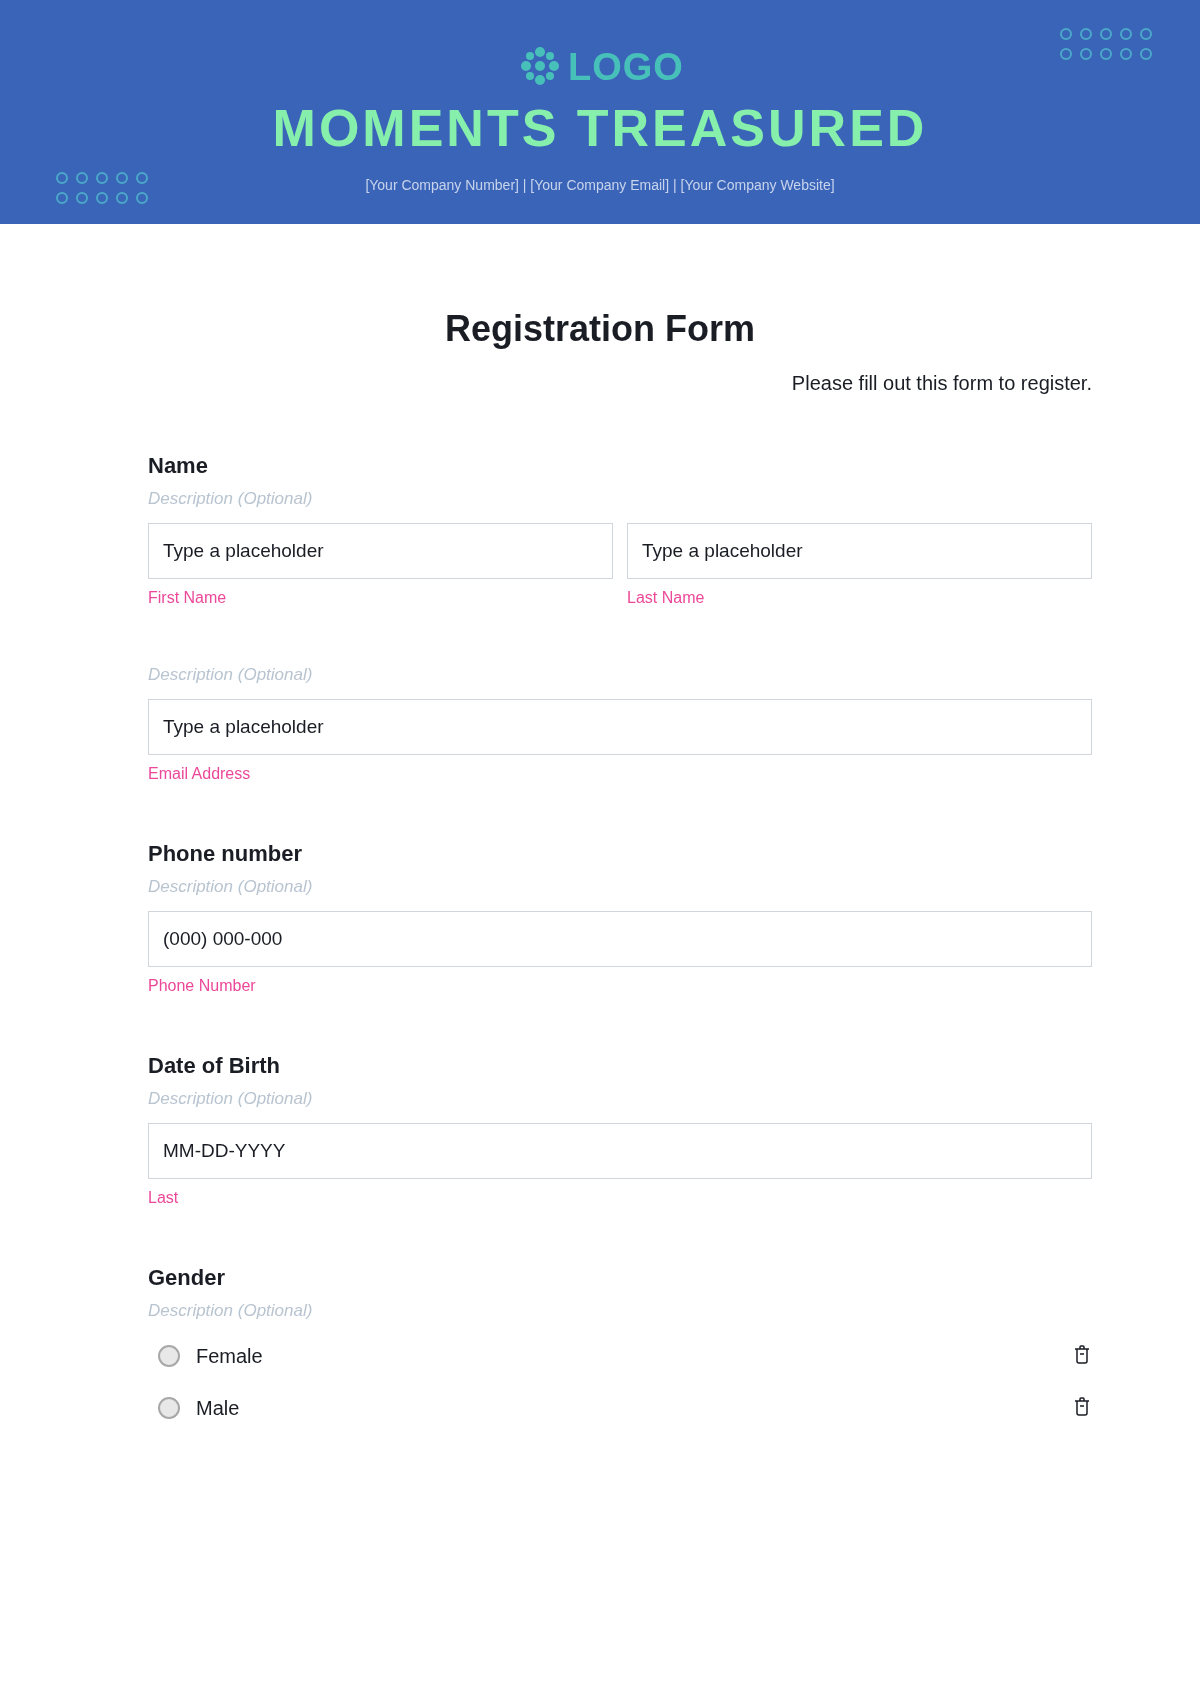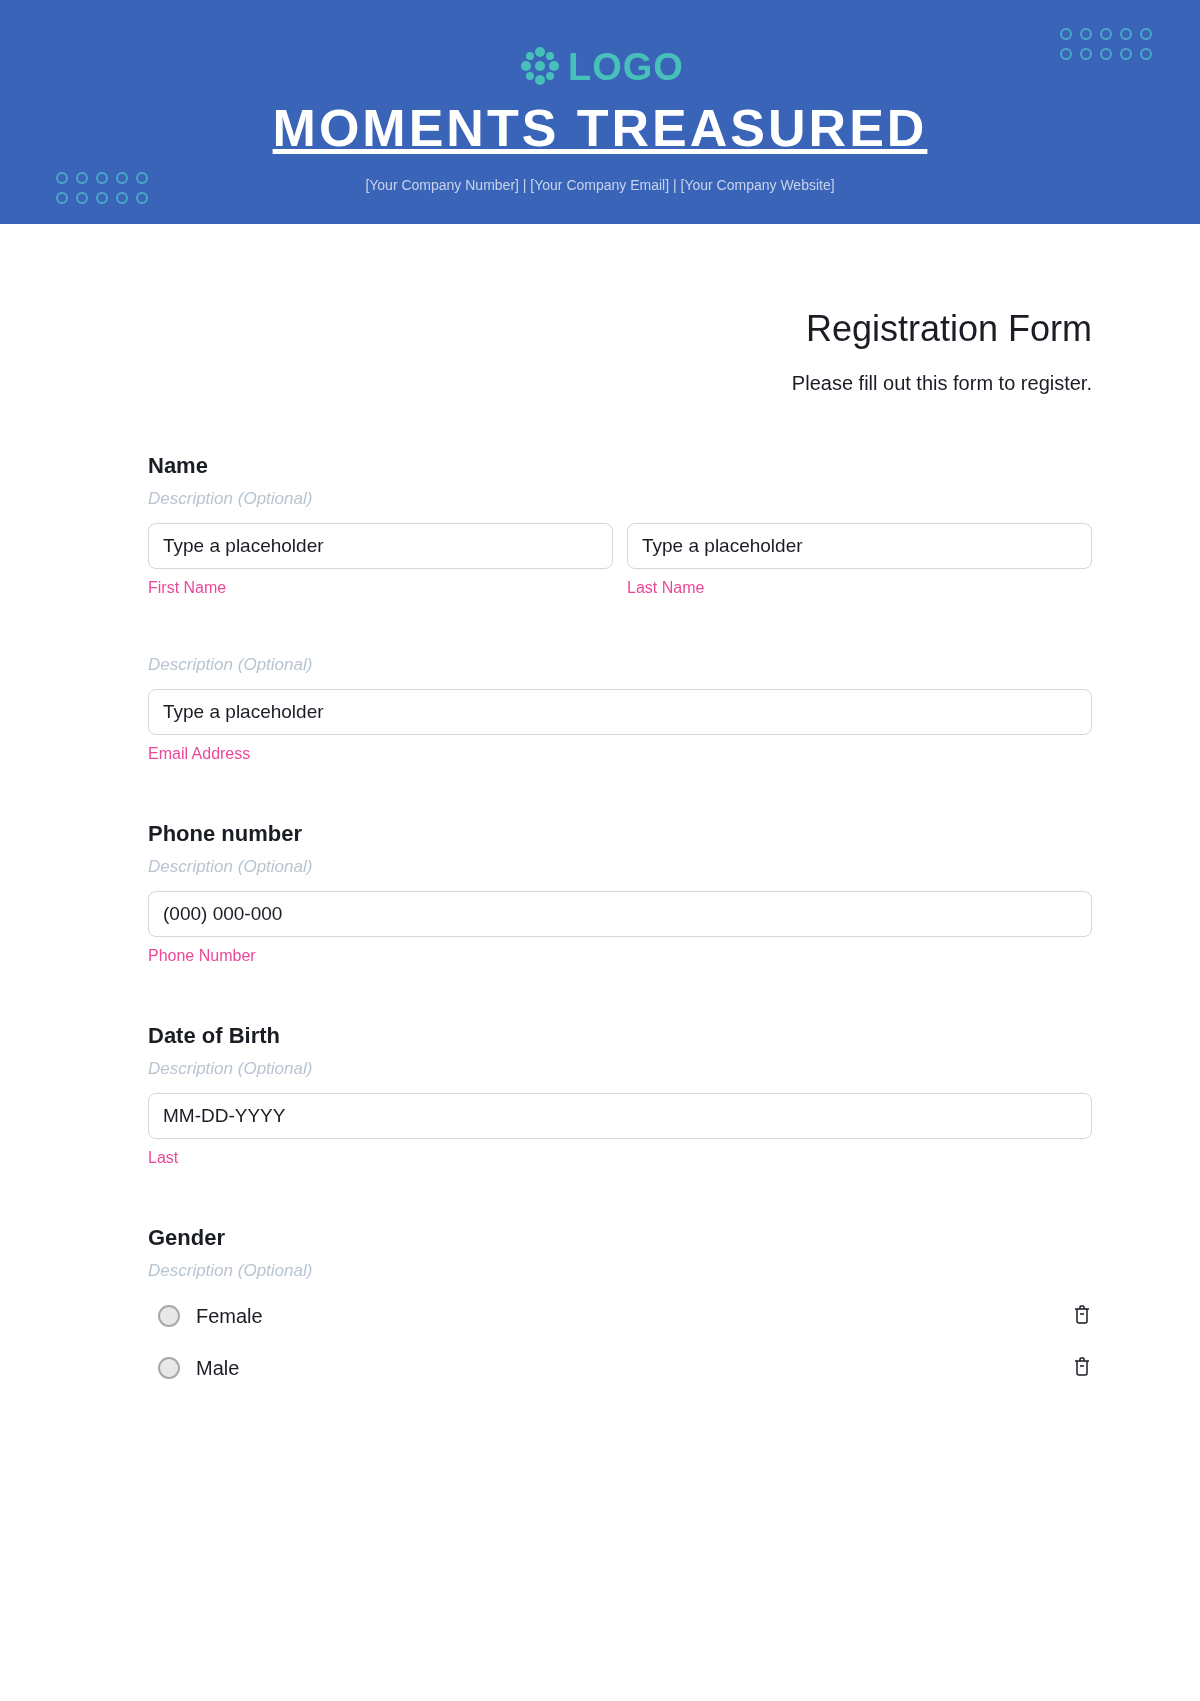--- a/index.html
+++ b/index.html
@@ -52,40 +52,39 @@
     .logo-text {
       font-size: 38px;
       font-weight: 800;
       color: #48c0ba;
       letter-spacing: 1px;
     }
     
     .company-name {
       font-size: 52px;
       font-weight: 800;
-      color: #ffffff;
+      color: #86efac;
       letter-spacing: 3px;
       margin-bottom: 19px;
-      text-decoration: underline;
     }
     
     .company-info {
       font-size: 14px;
       color: #c8d4ec;
     }
     
     .content {
       padding: 84px 108px 0;
     }
     
     .form-title {
       font-size: 36px;
-      font-weight: 400;
-      color: #1a1d24;
-      text-align: right;
+      font-weight: 700;
+      color: #1a1d24;
+      text-align: center;
       margin-bottom: 22px;
     }
     
     .form-subtitle {
       font-size: 20px;
       color: #1a1d24;
       text-align: right;
       margin-bottom: 58px;
     }
     
@@ -112,23 +111,23 @@
       display: flex;
       gap: 14px;
     }
     
     .input-col {
       flex: 1;
     }
     
     .text-input {
       width: 100%;
-      height: 46px;
+      height: 56px;
       border: 1px solid #d0d6dc;
-      border-radius: 8px;
+      border-radius: 0;
       padding: 0 14px;
       font-size: 19px;
       color: #1a1d24;
       font-family: inherit;
     }
     .text-input::placeholder {
       color: #1a1d24;
     }
     
     .sub-label {

